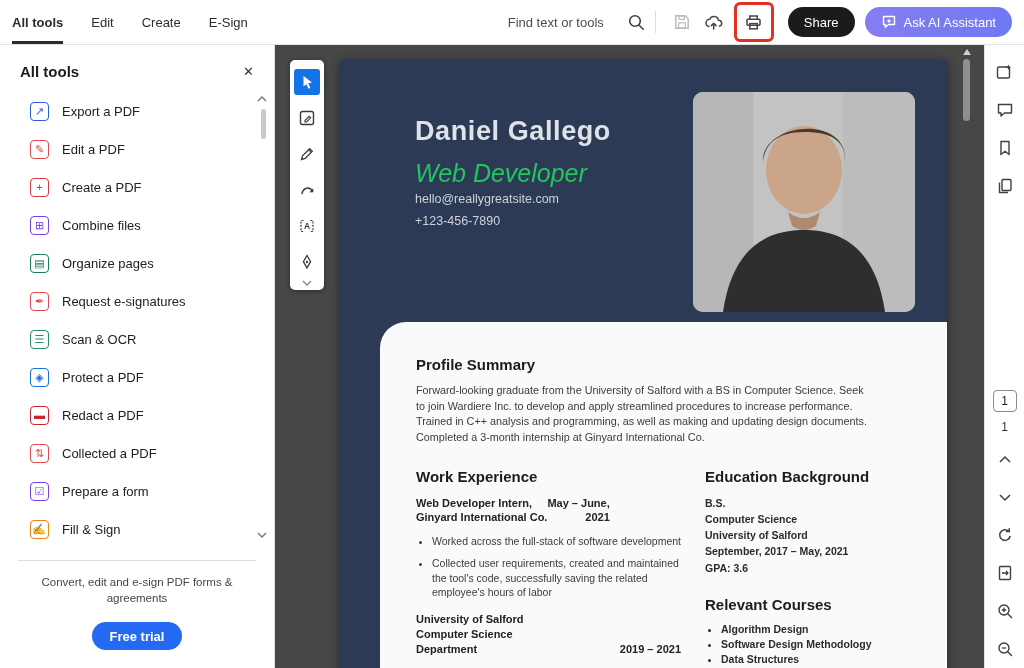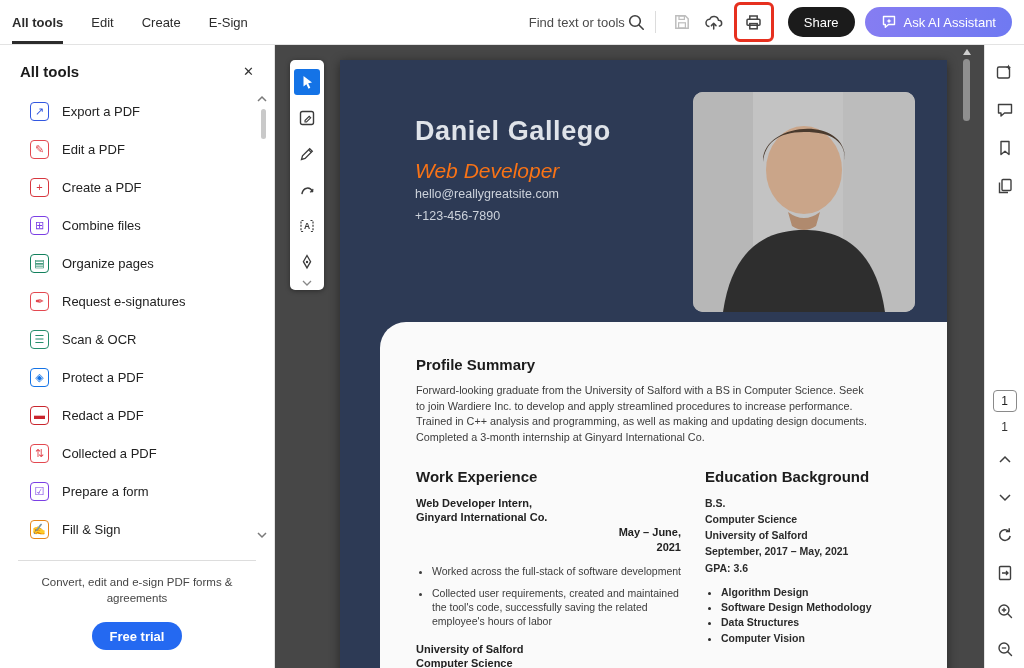--- a/index.html
+++ b/index.html
@@ -6,21 +6,21 @@
   html,body { width:1024px; height:668px; overflow:hidden; }
   body { font-family:"Liberation Sans", sans-serif; background:#fff; position:relative; }
 
   
   .topbar { position:absolute; top:0; left:0; width:100%; height:45px; background:#fff;
             border-bottom:1px solid #e3e3e3; display:flex; align-items:center; padding:0 12px; z-index:20; }
   .tabs { display:flex; gap:28px; height:100%; }
   .tab { position:relative; display:flex; align-items:center; font-size:13px; color:#2c2c2c; cursor:pointer; }
   .tab.active { font-weight:bold; }
   .tab.active::after { content:''; position:absolute; left:0; right:0; bottom:0; height:3px; background:#2c2c2c; }
-  .search-group { margin-left:auto; display:flex; align-items:center; gap:2px; cursor:pointer; }
+  .search-group { margin-left:auto; display:flex; align-items:center; gap:23px; cursor:pointer; }
   .search-label { font-size:13px; color:#4b4b4b; }
   .tb-divider { width:1px; height:22px; background:#dcdcdc; margin:0 10px; }
   .icon-btn { width:32px; height:32px; display:flex; align-items:center; justify-content:center;
               border-radius:4px; cursor:pointer; background:transparent; border:none; }
   .icon-btn.disabled { opacity:.35; }
   .red-annotation { border:3px solid; border-radius:6px; padding:1px; margin:0 4px; display:flex; }
   .pill-btn { height:30px; border:none; border-radius:16px; color:#fff; font-size:13px;
               padding:0 16px; display:flex; align-items:center; gap:7px; cursor:pointer; margin-left:10px;
               font-family:"Liberation Sans", sans-serif; }
   .ai-btn { background:linear-gradient(100deg, var(--grad-start,#837af0), var(--grad-end,#6f79f2));justify-content:flex-end; }
@@ -50,32 +50,32 @@
 
   .float-toolbar { position:absolute; left:15px; top:15px; width:34px; background:#fff; border-radius:5px;
                    box-shadow:0 1px 5px rgba(0,0,0,.4); padding:4px 0 2px 0; display:flex; flex-direction:column; align-items:center; z-index:5; }
   .ft-item { width:34px; height:36px; display:flex; align-items:center; justify-content:center; cursor:pointer; }
   .ft-selected { width:26px; height:26px; border-radius:3px; display:flex; align-items:center; justify-content:center; }
   .ft-caret { color:#888; padding:0 0 2px 0; cursor:pointer; line-height:8px; }
 
   .page { position:absolute; left:65px; top:15px; width:607px; height:700px; box-shadow:0 2px 10px rgba(0,0,0,.45); overflow:hidden; }
   .page-header { padding:56px 0 0 75px; }
   .res-name { font-size:27px; font-weight:bold; letter-spacing:.6px; color:#dfe3e9; }
-  .res-role { font-size:21px; font-style:italic; color:#f97316; margin-top:12px; }
+  .res-role { font-size:25px; font-style:italic; color:#22c55e; margin-top:12px; }
   .res-contact { font-size:12.5px; color:#ccd2db; line-height:22px; }
   .res-photo { position:absolute; right:32px; top:32px; width:222px; height:220px; border-radius:10px; overflow:hidden; }
 
   .res-card { position:absolute; left:40px; top:262px; right:0; bottom:0; background:#fafafa;
               border-top-left-radius:26px; padding:34px 36px 0 36px; }
   .sec-heading { font-size:15px; font-weight:bold; color:#1c1c1c; }
   .profile-body { margin-top:10px; font-size:10.8px; line-height:1.45; color:#3c3c3c; width:458px; }
   .cols { display:flex; gap:24px; margin-top:22px; }
   .col-left { flex:0 0 265px; }
   .col-right { flex:1; }
-  .job-row { display:flex; margin-top:11px;flex-direction:column; }
+  .job-row { display:flex; margin-top:11px; }
   .job-title { font-size:11px; font-weight:bold; color:#222; line-height:1.35; }
   .job-dates { font-size:11px; font-weight:bold; color:#222; text-align:right; line-height:1.35; white-space:nowrap; }
   .work-bullets { margin:9px 0 0 0; padding-left:16px; font-size:10.5px; color:#3c3c3c; }
   .work-bullets li { margin-bottom:8px; line-height:1.35; }
   .org-row { display:flex; justify-content:space-between; align-items:flex-end; margin-top:13px; }
   .edu-lines { margin-top:10px; font-size:10.5px; font-weight:bold; color:#2b2b2b; line-height:1.55; }
   .courses-heading { margin-top:20px; }
   .course-bullets { margin:9px 0 0 0; padding-left:16px; font-size:10.5px; font-weight:bold; color:#2b2b2b; }
   .course-bullets li { line-height:1.45; }
 
@@ -361,20 +361,21 @@
 
         <div class="col-right">
           <div class="sec-heading">Education Background</div>
           <div class="edu-lines">
             <div>B.S.</div>
             <div>Computer Science</div>
             <div>University of Salford</div>
             <div>September, 2017 – May, 2021</div>
             <div>GPA: 3.6</div>
           </div>
+          <div class="sec-heading courses-heading">Relevant Courses</div>
           <ul class="course-bullets">
             <li>Algorithm Design</li>
             <li>Software Design Methodology</li>
             <li>Data Structures</li>
             <li>Computer Vision</li>
 
           </ul>
         </div>
       </div>
     </div>

